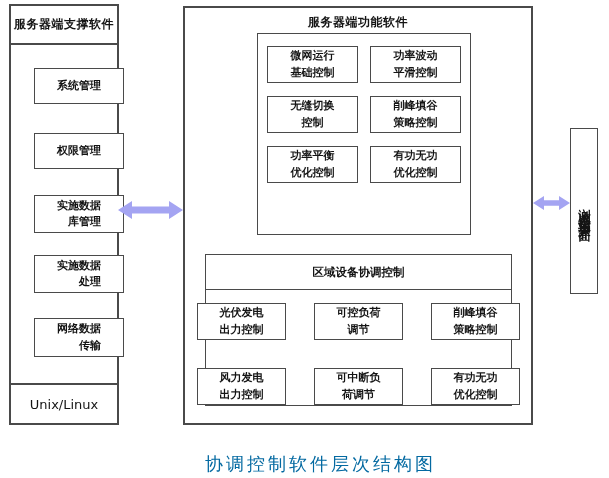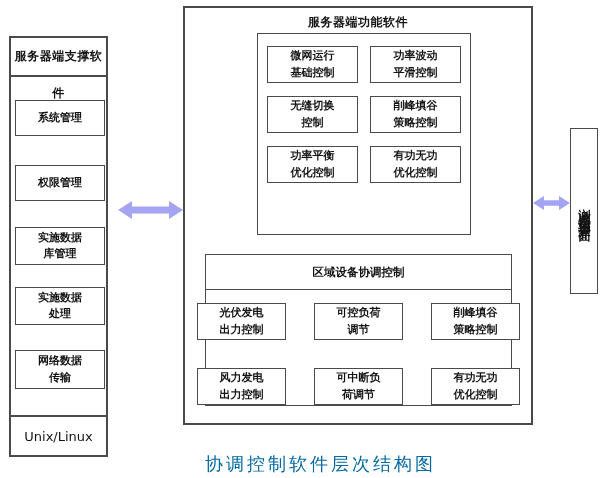--- a/index.html
+++ b/index.html
@@ -4,35 +4,35 @@
 <style>
   html,body { margin:0; padding:0; background:#fff; }
   .canvas {
     position:relative; width:609px; height:478px; background:#ffffff;
     font-family:"DejaVu Sans","Liberation Sans",sans-serif; color:#141414;
     overflow:hidden;
   }
   .outer-box {
     position:absolute; border:2px solid #4a4a4a; background:#fff; box-sizing:border-box;
   }
-  #left-box  { left:9px;   top:4px;   width:99px; height:421px;margin-top:32px; }
+  #left-box  { left:9px;   top:4px;   width:110px; height:421px; }
   #mid-box   { left:183px; top:6px;   width:350px; height:419px; }
   #right-box { left:570px; top:128px; width:28px;  height:166px; border-width:1.5px; }
 
   .box-title { text-align:center; font-weight:bold; font-size:12px; letter-spacing:0.5px; }
   #left-box .box-title { line-height:37px; height:37px; border-bottom:2px solid #4a4a4a; }
   #mid-box  > .box-title { margin-top:6px; }
 
   .module {
     border:1.5px solid #4a4a4a; box-sizing:border-box; background:#fff;
     display:flex; align-items:center; justify-content:center;
     text-align:center; font-weight:bold; font-size:11px; line-height:1.5;
     white-space:pre-line;
   }
-  #left-box .module { position:absolute; left:4px; width:90px; }
+  #left-box .module { position:absolute; left:23px; width:90px;text-align:right; }
   .lm1 { top:62px;  height:36px; }
   .lm2 { top:127px; height:36px; }
   .lm3 { top:189px; height:38px; }
   .lm4 { top:249px; height:38px; }
   .lm5 { top:312px; height:39px; }
 
   .left-divider { position:absolute; left:-2px; right:-2px; top:377px; border-top:2px solid #4a4a4a; }
   .unix-zone {
     position:absolute; left:0; right:0; top:379px; height:38px;
     display:flex; align-items:center; justify-content:center;

